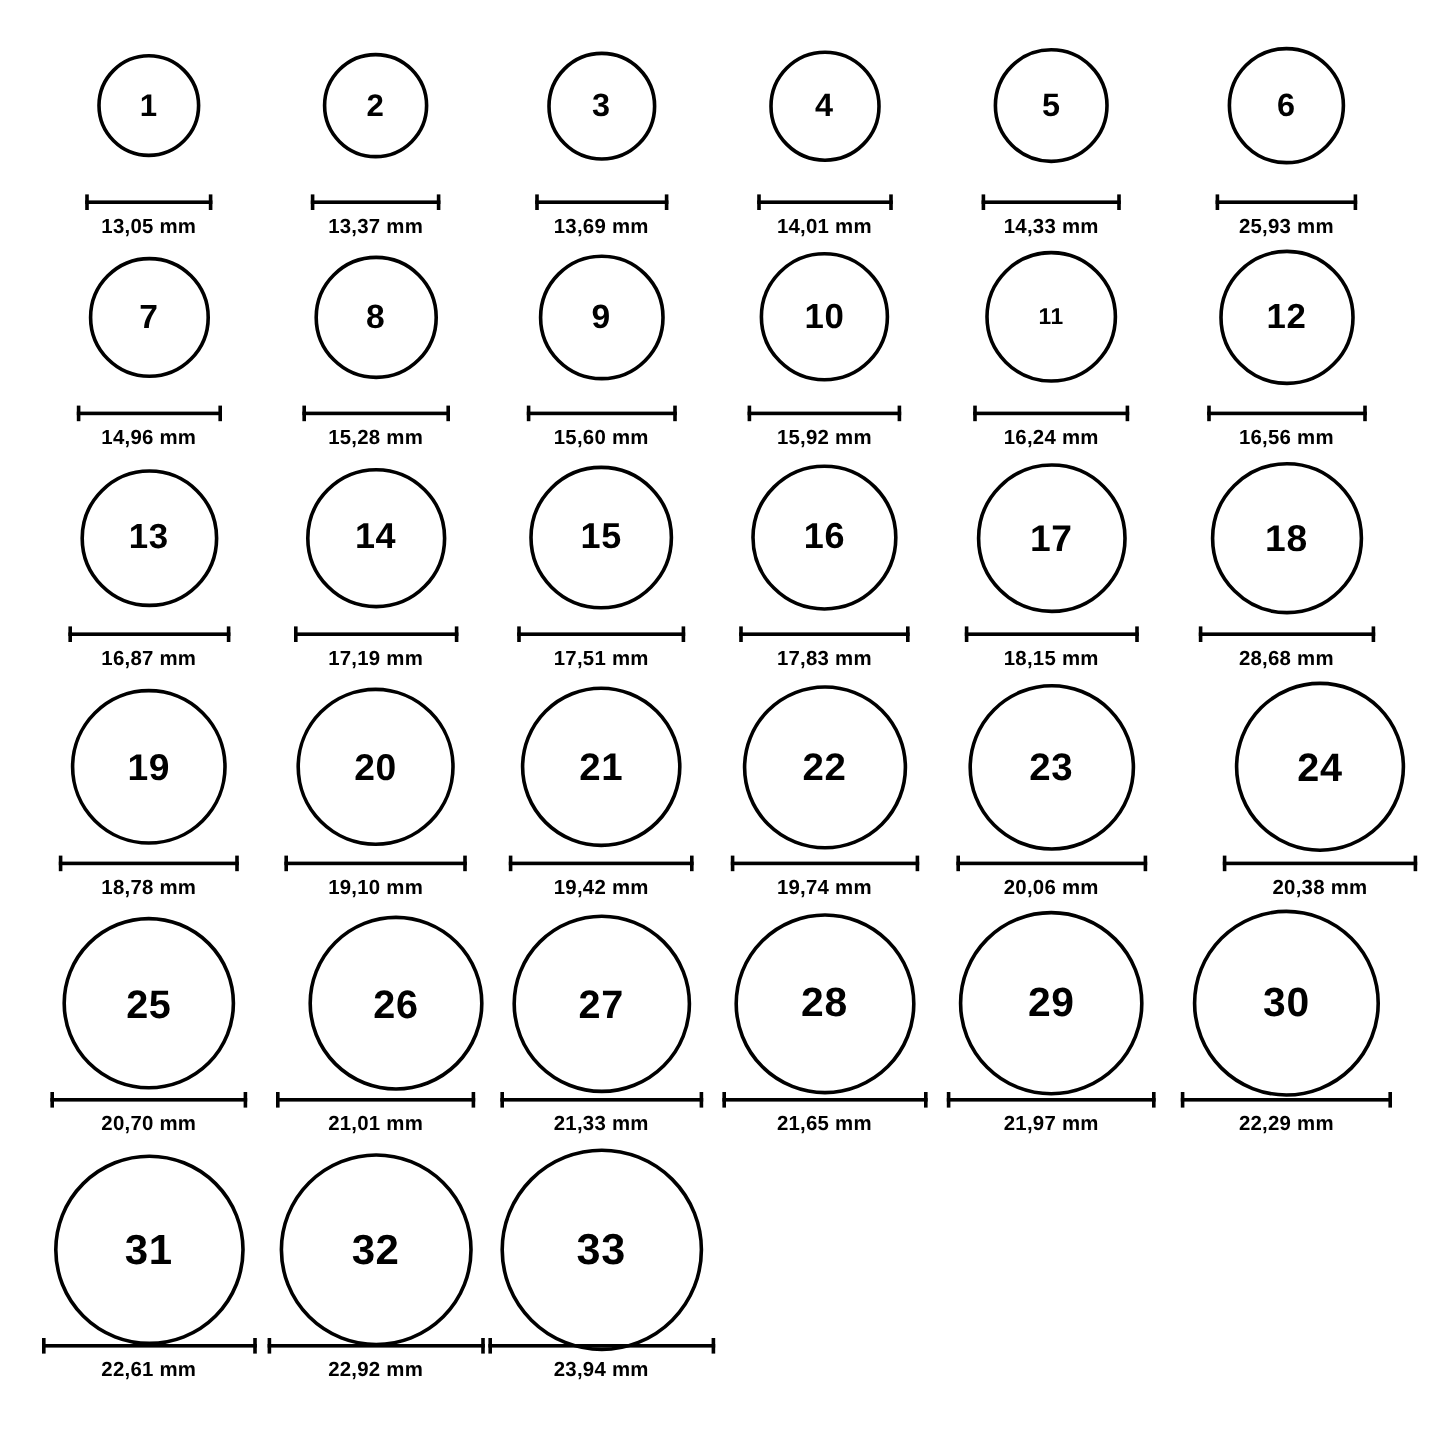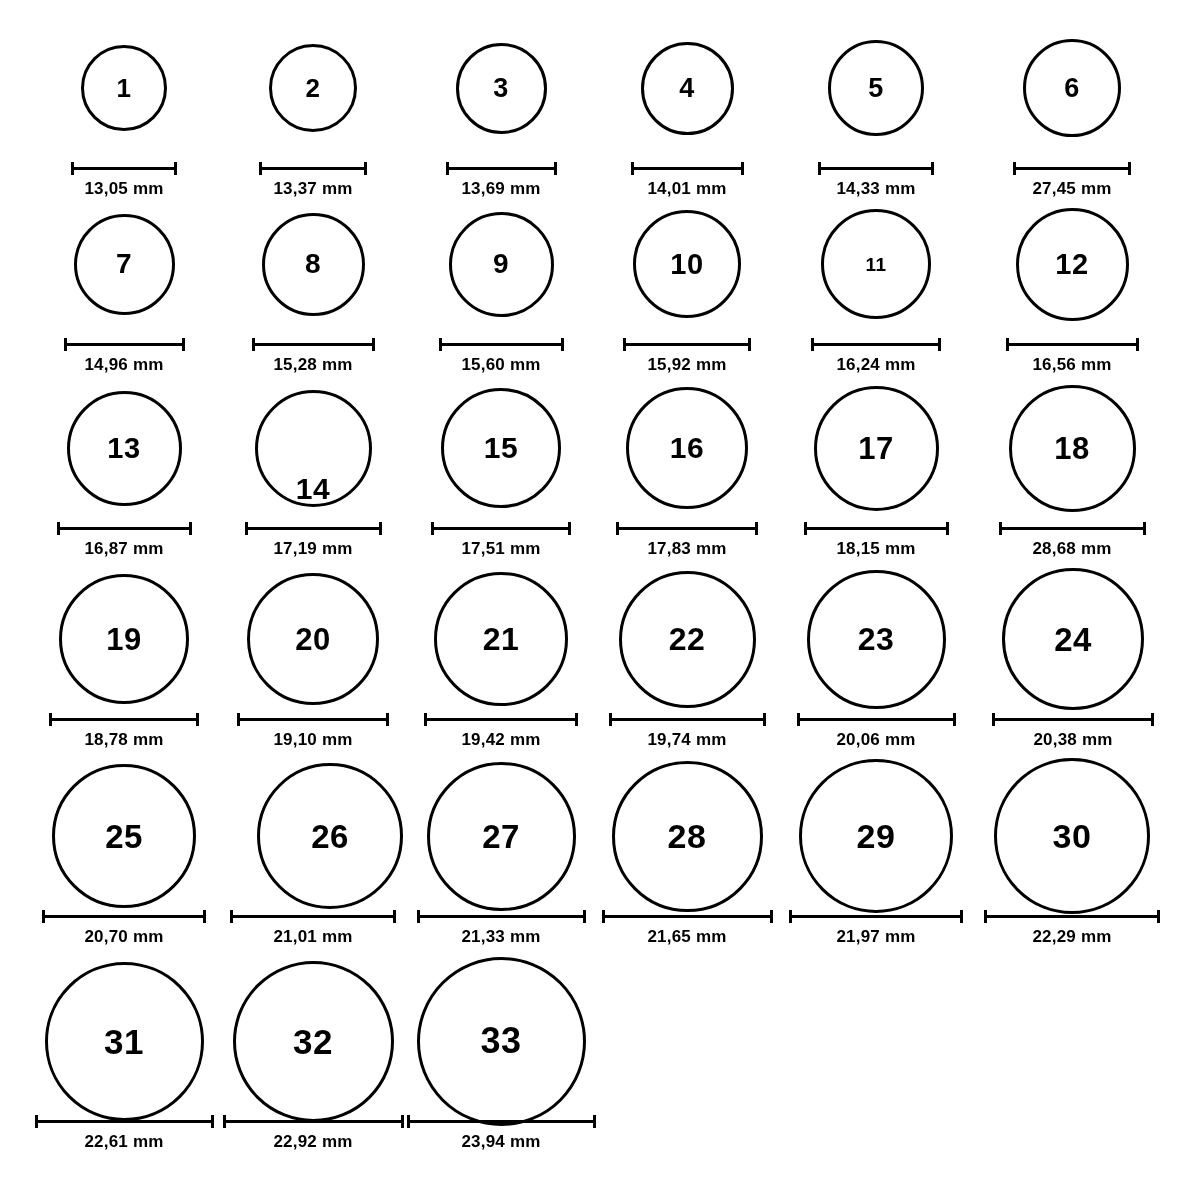--- a/index.html
+++ b/index.html
@@ -151,21 +151,21 @@
       <div class="circle-wrap" style="height: 132px; width: 180px;">
         <div class="circle" style="width: 98px; height: 98px;">
           <span class="size-number" style="font-size: 27px;">6</span>
         </div>
       </div>
       <div class="measure-bar" style="width: 118px; margin-top: 8px;">
         <div class="bar-line"></div>
         <div class="cap left"></div>
         <div class="cap right"></div>
       </div>
-      <div class="mm-label">27,45 mm</div>
+      <div class="mm-label">25,93 mm</div>
     </div>
     <div class="ring-cell" style="left: 34px; top: 198px; width: 180px;">
       <div class="circle-wrap" style="height: 132px; width: 180px;">
         <div class="circle" style="width: 101px; height: 101px;">
           <span class="size-number" style="font-size: 28px;">7</span>
         </div>
       </div>
       <div class="measure-bar" style="width: 121px; margin-top: 8px;">
         <div class="bar-line"></div>
         <div class="cap left"></div>
@@ -246,21 +246,21 @@
       </div>
       <div class="measure-bar" style="width: 135px; margin-top: 8px;">
         <div class="bar-line"></div>
         <div class="cap left"></div>
         <div class="cap right"></div>
       </div>
       <div class="mm-label">16,87 mm</div>
     </div>
     <div class="ring-cell" style="left: 223px; top: 382px; width: 180px;">
       <div class="circle-wrap" style="height: 132px; width: 180px;">
-        <div class="circle" style="width: 117px; height: 117px; align-items: flex-end;">
+        <div class="circle" style="width: 117px; height: 117px;">
           <span class="size-number" style="font-size: 30px;">14</span>
         </div>
       </div>
       <div class="measure-bar" style="width: 137px; margin-top: 8px;">
         <div class="bar-line"></div>
         <div class="cap left"></div>
         <div class="cap right"></div>
       </div>
       <div class="mm-label">17,19 mm</div>
     </div>
@@ -374,21 +374,21 @@
           <span class="size-number" style="font-size: 32px;">23</span>
         </div>
       </div>
       <div class="measure-bar" style="width: 159px; margin-top: 8px;">
         <div class="bar-line"></div>
         <div class="cap left"></div>
         <div class="cap right"></div>
       </div>
       <div class="mm-label">20,06 mm</div>
     </div>
-    <div class="ring-cell" style="left: 983px; top: 573px; width: 180px;">
+    <div class="ring-cell" style="left: 1010px; top: 573px; width: 180px;">
       <div class="circle-wrap" style="height: 132px; width: 180px;">
         <div class="circle" style="width: 142px; height: 142px;">
           <span class="size-number" style="font-size: 33px;">24</span>
         </div>
       </div>
       <div class="measure-bar" style="width: 162px; margin-top: 8px;">
         <div class="bar-line"></div>
         <div class="cap left"></div>
         <div class="cap right"></div>
       </div>

